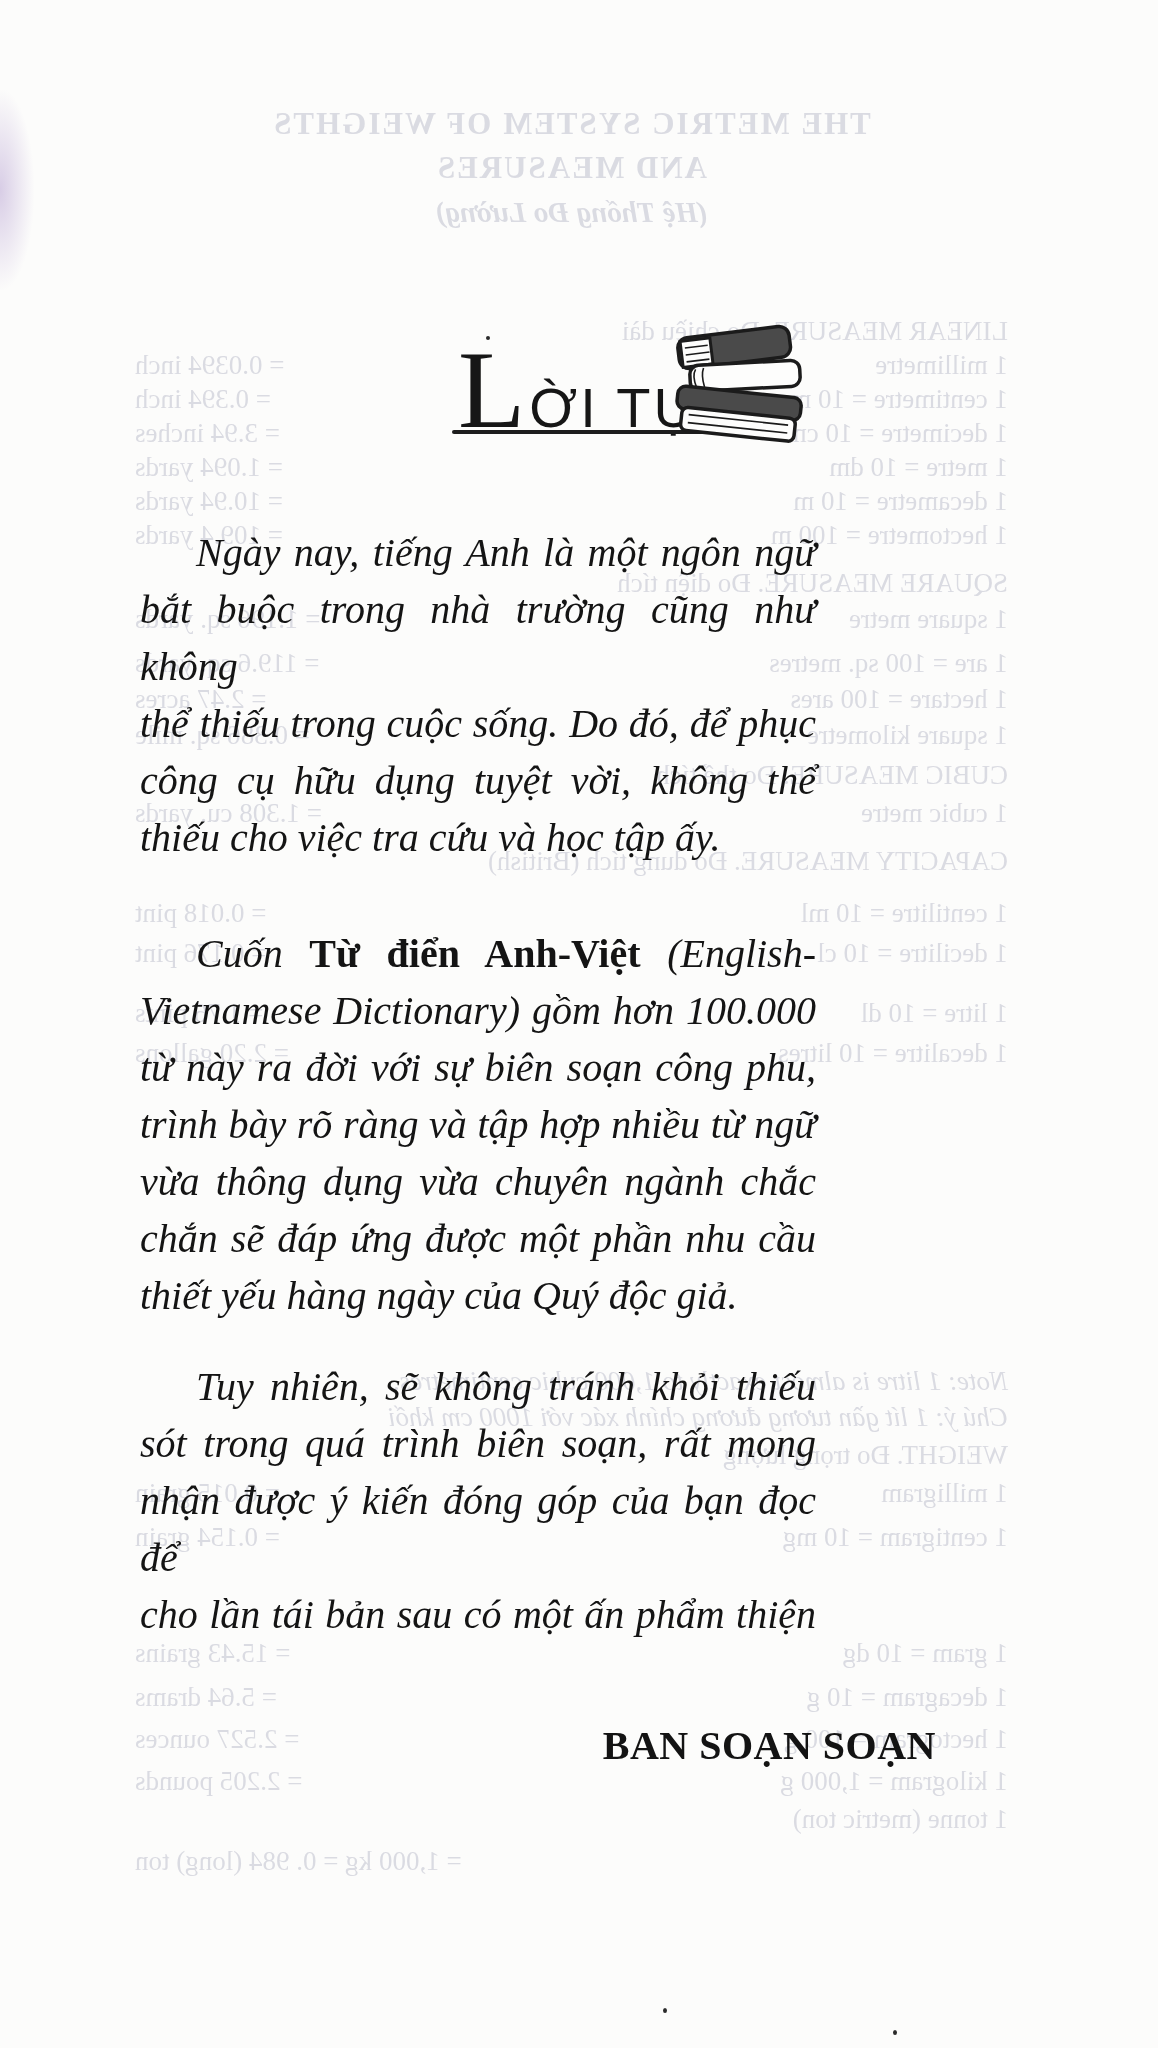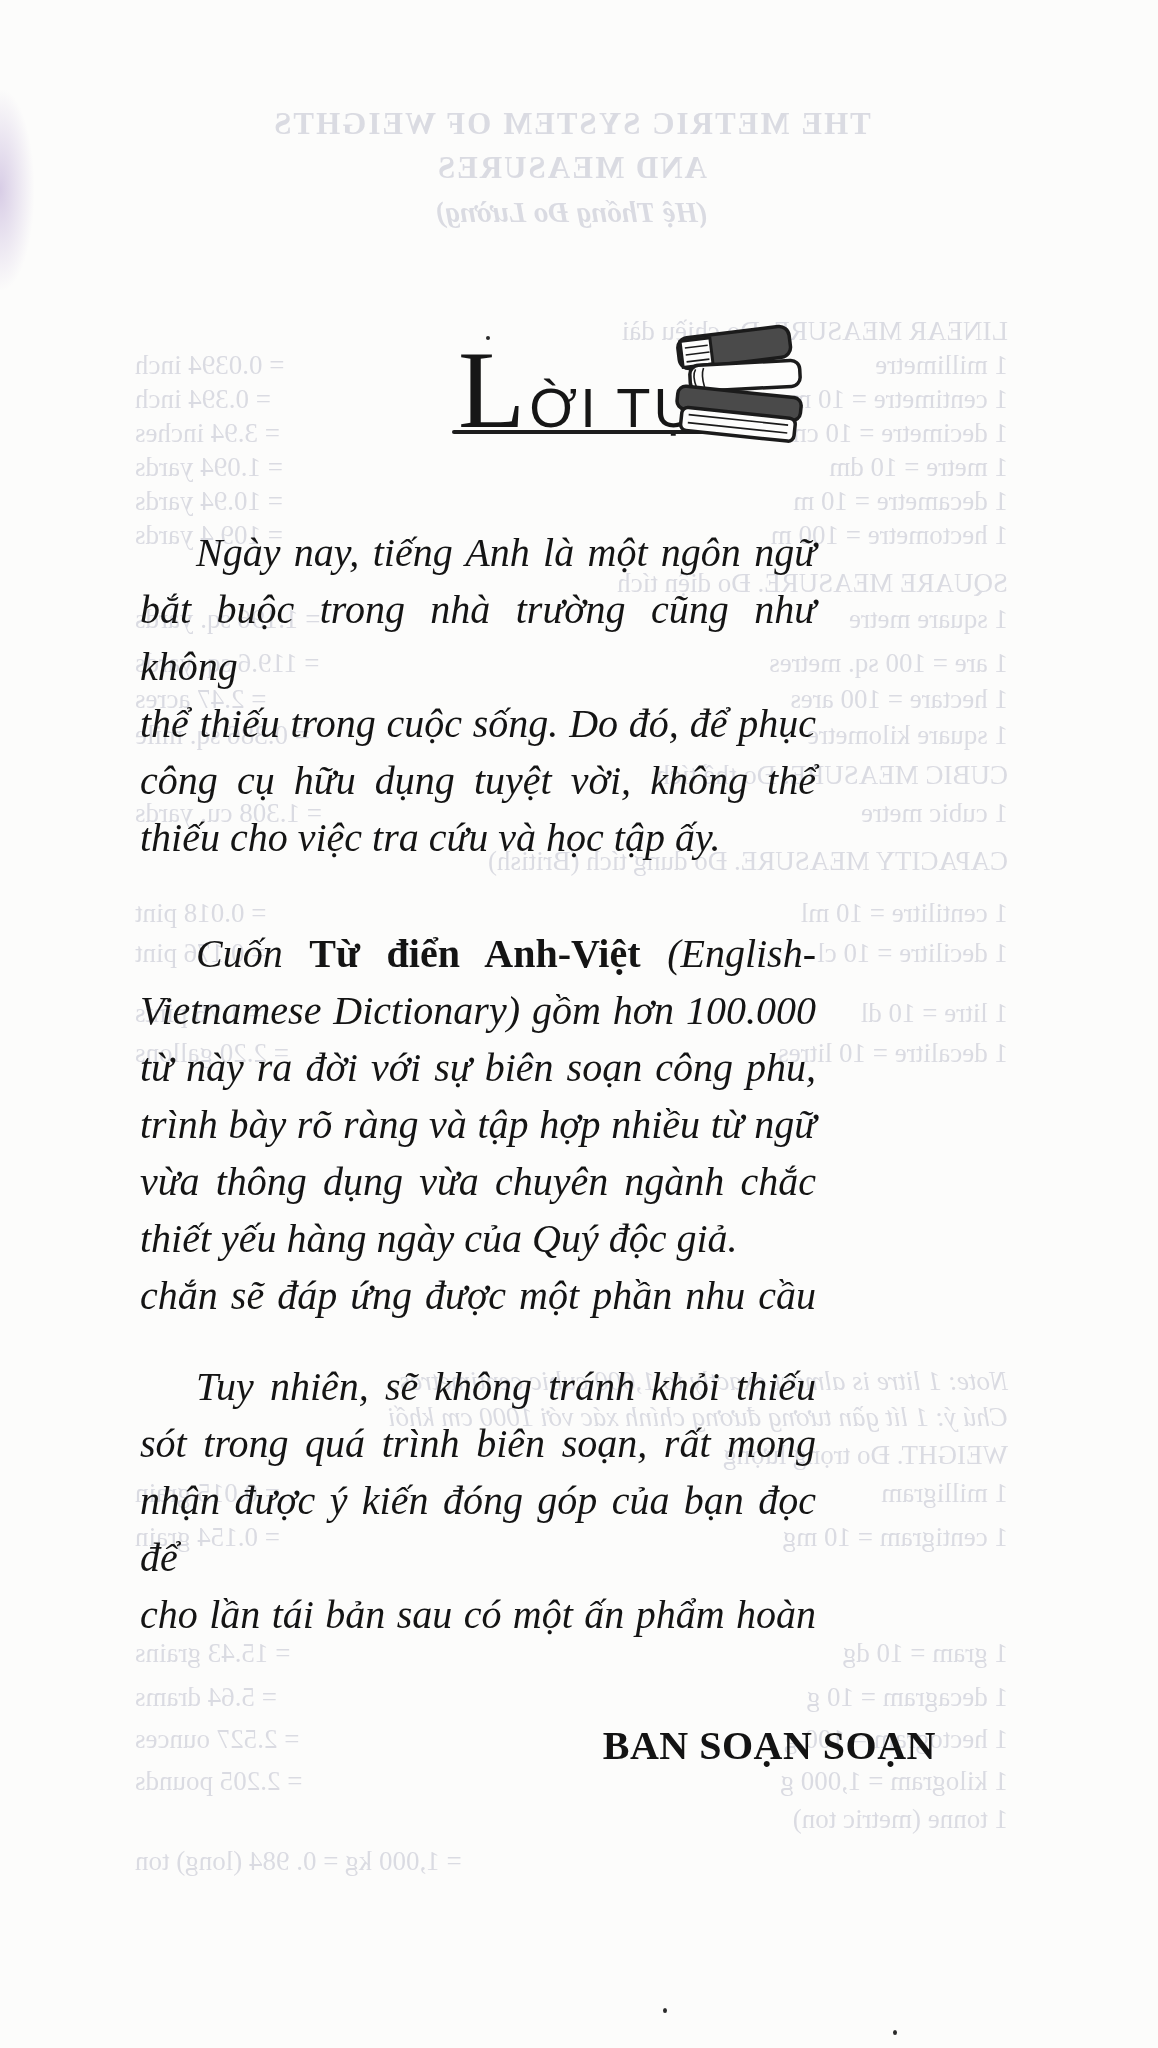--- a/index.html
+++ b/index.html
@@ -237,26 +237,26 @@
   <div class="para para-2">
     <div class="line indent">
       <span>Cuốn</span>
       <span class="bname">Từ điển Anh-Việt</span>
       <span>(English-</span>
     </div>
     <div class="line">Vietnamese Dictionary) gồm hơn 100.000</div>
     <div class="line">từ này ra đời với sự biên soạn công phu,</div>
     <div class="line">trình bày rõ ràng và tập hợp nhiều từ ngữ</div>
     <div class="line">vừa thông dụng vừa chuyên ngành chắc</div>
+    <div class="line">chắn sẽ đáp ứng được một phần nhu cầu</div>
     <div class="line last">thiết yếu hàng ngày của Quý độc giả.</div>
-    <div class="line">chắn sẽ đáp ứng được một phần nhu cầu</div>
   </div>
 
   <div class="para para-3">
     <div class="line indent">Tuy nhiên, sẽ không tránh khỏi thiếu</div>
     <div class="line">sót trong quá trình biên soạn, rất mong</div>
     <div class="line">nhận được ý kiến đóng góp của bạn đọc để</div>
-    <div class="line">cho lần tái bản sau có một ấn phẩm hoàn</div>
+    <div class="line">cho lần tái bản sau có một ấn phẩm thiện</div>
   </div>
 
   <div class="signature">BAN SOẠN SOẠN</div>
 
 </div>
 
 </body></html>

